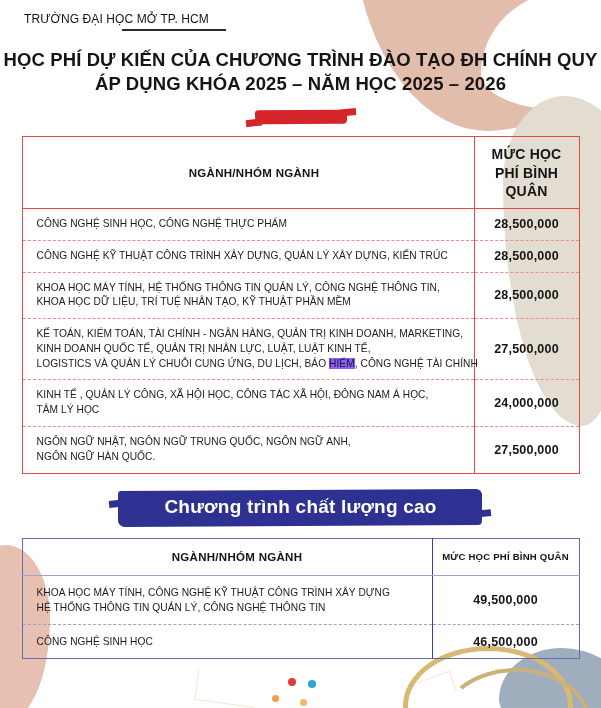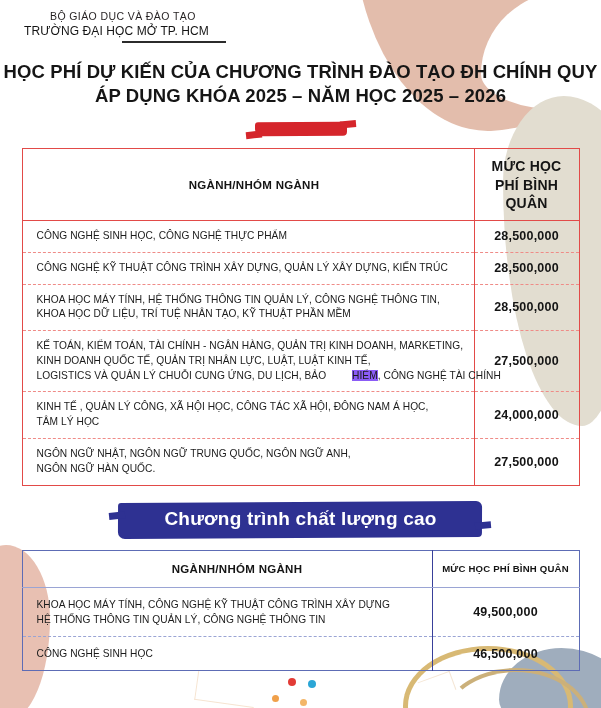--- a/index.html
+++ b/index.html
@@ -186,21 +186,21 @@
     font-size: 9.6px; font-weight: 700; color: #141414; letter-spacing: .2px;
   }
   .tbl-quality tbody .col-name {
     font-size: 10.2px; color: #1b1b1b; line-height: 1.5; letter-spacing: .05px;
   }
   .tbl-quality tbody .col-fee {
     font-size: 12.5px; font-weight: 700; color: #141414; letter-spacing: .2px;
   }
 
   .cell-line { display: block; white-space: nowrap; }
-  .sel { background: #8b5cf6; margin-left: 23px; }
+  .sel { background: #8b5cf6; }
 </style>
 </head>
 <body>
 
 <div class="deco" id="blob-top-right"></div>
 <div class="deco" id="blob-top-right-2"></div>
 <div class="deco" id="blob-right-beige"></div>
 <div class="deco" id="blob-left-salmon"></div>
 <div class="deco" id="blob-bottom-right-gray"></div>
 <div class="deco" id="arc-gold"></div>
@@ -208,21 +208,20 @@
 <div class="deco" id="dot-red"></div>
 <div class="deco" id="dot-blue"></div>
 <div class="deco" id="dot-orange-1"></div>
 <div class="deco" id="dot-orange-2"></div>
 <div class="deco" id="sketch-left"></div>
 <div class="deco" id="sketch-right"></div>
 
 <div class="page">
 
   <div class="masthead">
-    <div class="masthead-line1">BỘ GIÁO DỤC VÀ ĐÀO TẠO</div>
     <div class="masthead-line2">TRƯỜNG ĐẠI HỌC MỞ TP. HCM</div>
     <div class="masthead-rule"></div>
   </div>
 
   <div class="title-block">
     <div class="title-line">HỌC PHÍ DỰ KIẾN CỦA CHƯƠNG TRÌNH ĐÀO TẠO ĐH CHÍNH QUY</div>
     <div class="title-line">ÁP DỤNG KHÓA 2025 – NĂM HỌC 2025 – 2026</div>
   </div>
 
   <div class="banner-wrap">

